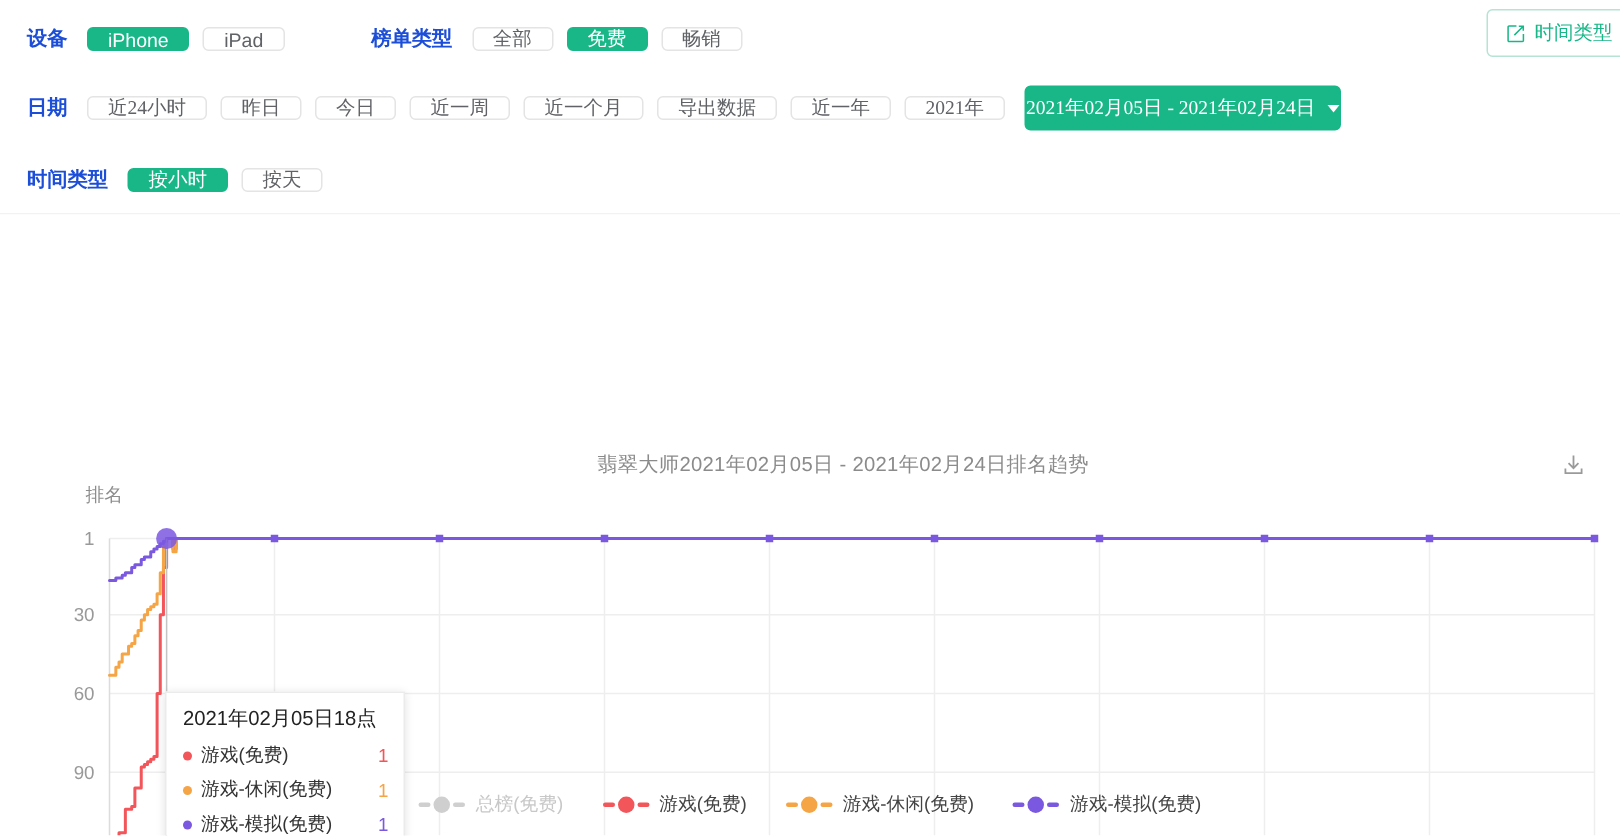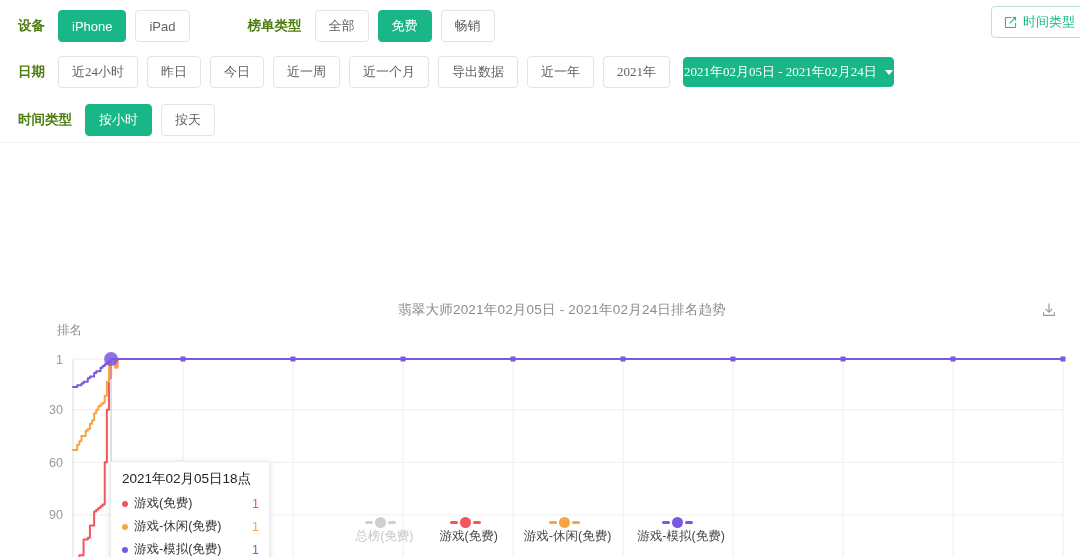--- a/index.html
+++ b/index.html
@@ -18,27 +18,27 @@
     background:#fff;
     border-bottom:1px solid #f2f2f2;
     height:143px;
     box-sizing:border-box;
   }
   .frow{display:flex;align-items:center;height:44px;}
   .frow.r1{height:44px;padding-top:4px;}
   .frow.r2{height:48px;font-family:Liberation Serif, serif;}
   .frow.r3{height:47px;}
   .flabel{
-    font-size:13.5px;color:#4d7c0f;font-weight:bold;
+    font-size:13.5px;color:#1d4ed8;font-weight:bold;
     margin-right:13px;white-space:nowrap;
   }
   .flabel.wide{margin-left:49px;font-family:Liberation Mono, monospace;}
   .chip{
     display:inline-flex;align-items:center;justify-content:center;
-    height:32px;padding:0 13px;margin-right:9px;
+    height:16px;padding:0 13px;margin-right:9px;
     border:1px solid #e4e4e4;border-radius:4px;
     background:#fff;color:#606266;font-size:13px;
     white-space:nowrap;box-sizing:border-box;
     cursor:pointer;
   }
   .chip.active{
     background:#19b787;border-color:#19b787;color:#fff;
   }
   .chip.range{
     height:30px;padding:0 0;font-size:13px;margin-left:4px;
@@ -83,21 +83,21 @@
   .tt-row{display:flex;align-items:center;margin-top:6px;white-space:nowrap;}
   .tt-dot{width:6px;height:6px;border-radius:50%;margin-right:6px;flex:none;}
   .tt-name{font-size:12.5px;color:#333;}
   .tt-val{margin-left:auto;font-size:12.5px;}
   
   .legend{
     position:absolute;left:0;right:0;bottom:12px;
     display:flex;align-items:center;justify-content:center;
     font-size:12.5px;
   }
-  .lg{display:flex;align-items:center;margin:0 13px;cursor:pointer;flex-direction:column;}
+  .lg{display:flex;align-items:center;margin:0 13px;cursor:pointer;}
   .lg-mark{display:flex;align-items:center;margin-right:7px;}
   .lg-line{width:8px;height:3px;border-radius:2px;}
   .lg-dot{width:11px;height:11px;border-radius:50%;margin:0 2px;}
   .lg-label{color:#444;}
   .lg.off .lg-label{color:#c8c8c8;}
 </style>
 </head>
 <body>
 
 <div class="filters">

